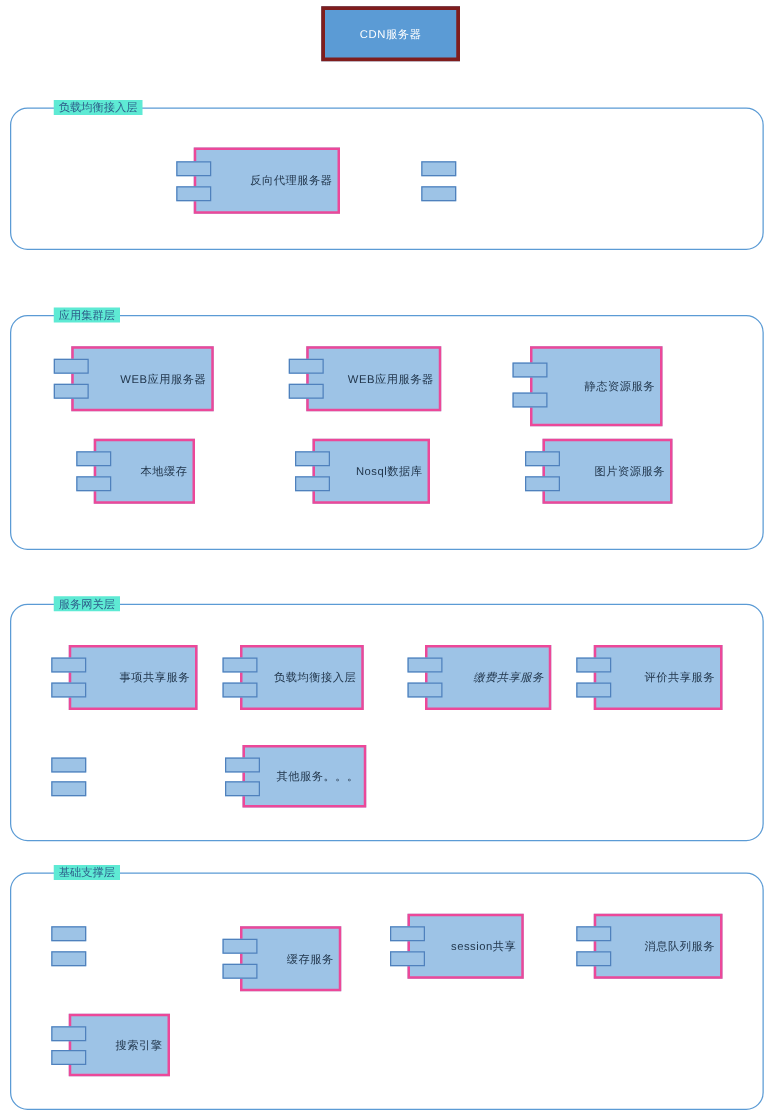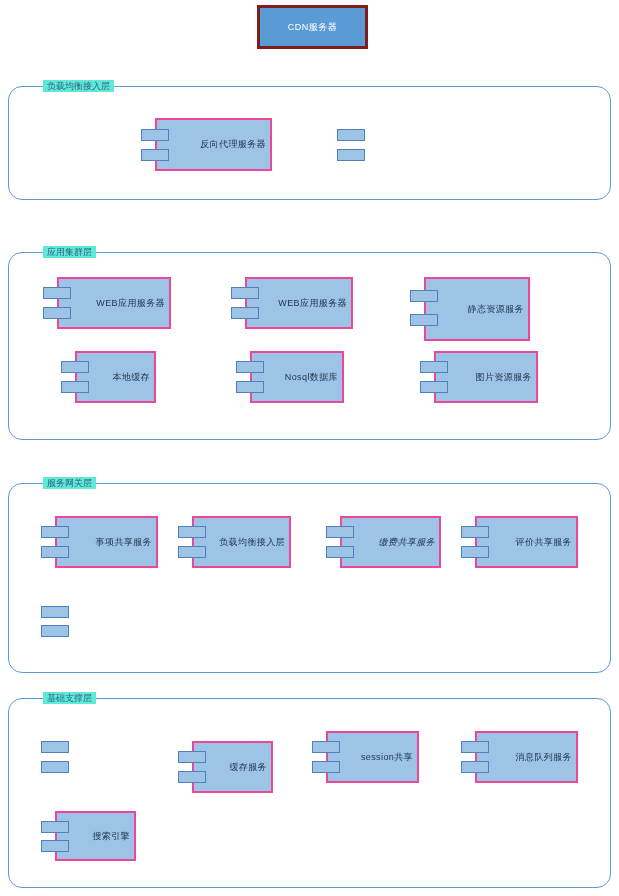--- a/index.html
+++ b/index.html
@@ -184,20 +184,27 @@
       <div class="body">
         <span class="label">评价共享服务</span>
       </div>
       <div class="tab tab-top"></div>
       <div class="tab tab-bottom"></div>
     </div>
     <div class="component" style="left: 41px; top: 596px; width: 110px; height: 50px;">
       <div class="tab tab-top"></div>
       <div class="tab tab-bottom"></div>
     </div>
+    <div class="component" style="left: 180px; top: 596px; width: 113px; height: 50px;">
+      <div class="body">
+        <span class="label">其他服务。。。</span>
+      </div>
+      <div class="tab tab-top"></div>
+      <div class="tab tab-bottom"></div>
+    </div>
     <div class="layer" style="left: 8px; top: 698px; width: 603px; height: 190px;">
       <div class="layer-title">基础支撑层</div>
     </div>
     <div class="component" style="left: 41px; top: 731px; width: 97px; height: 52px;">
       <div class="tab tab-top"></div>
       <div class="tab tab-bottom"></div>
     </div>
     <div class="component" style="left: 178px; top: 731px; width: 95px; height: 52px; margin-top: 10px;">
       <div class="body">
         <span class="label">缓存服务</span>

